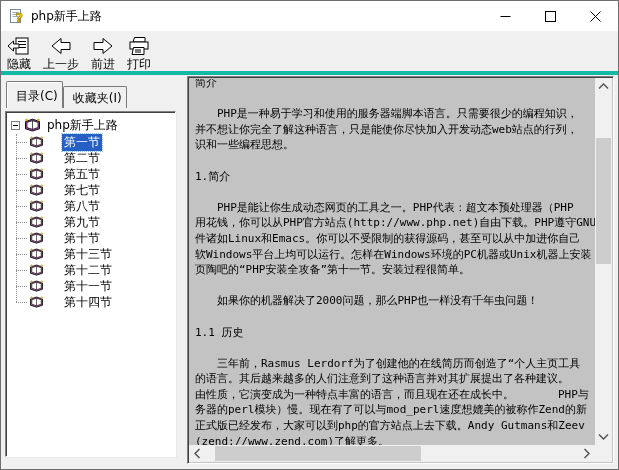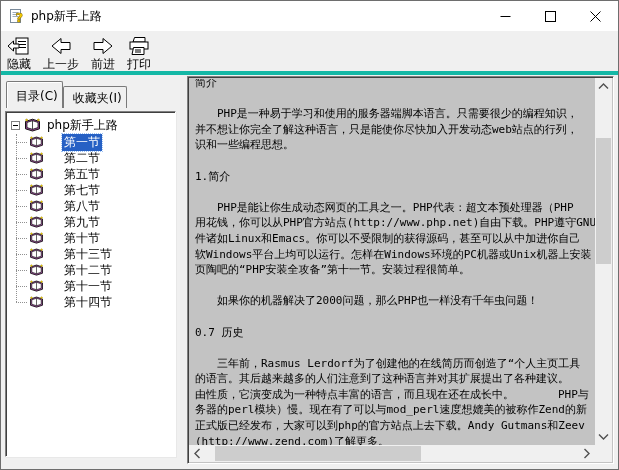--- a/index.html
+++ b/index.html
@@ -294,28 +294,28 @@
             <div class="cline">1.简介</div>
             <div class="cline"></div>
             <div class="cline">　　PHP是能让你生成动态网页的工具之一。PHP代表：超文本预处理器（PHP</div>
             <div class="cline">用花钱，你可以从PHP官方站点(http://www.php.net)自由下载。PHP遵守GNU</div>
             <div class="cline">件诸如Linux和Emacs。你可以不受限制的获得源码，甚至可以从中加进你自己</div>
             <div class="cline">软Windows平台上均可以运行。怎样在Windows环境的PC机器或Unix机器上安装</div>
             <div class="cline">页陶吧的“PHP安装全攻备”第十一节。安装过程很简单。</div>
             <div class="cline"></div>
             <div class="cline">　　如果你的机器解决了2000问题，那么PHP也一样没有千年虫问题！</div>
             <div class="cline"></div>
-            <div class="cline">0.7 历史</div>
+            <div class="cline">1.1 历史</div>
             <div class="cline"></div>
             <div class="cline">　　三年前，Rasmus Lerdorf为了创建他的在线简历而创造了“个人主页工具</div>
             <div class="cline">的语言。其后越来越多的人们注意到了这种语言并对其扩展提出了各种建议。</div>
             <div class="cline">由性质，它演变成为一种特点丰富的语言，而且现在还在成长中。　　　　PHP与</div>
             <div class="cline">务器的perl模块）慢。现在有了可以与mod_perl速度想媲美的被称作Zend的新</div>
             <div class="cline">正式版已经发布，大家可以到php的官方站点上去下载。Andy Gutmans和Zeev</div>
-            <div class="cline">(http://www.zend.com)了解更多。</div>
+            <div class="cline">(zend://www.zend.com)了解更多。</div>
           </div>
       </div>
 
       <div class="vscroll">
         <div class="sarrow up">
           <svg width="11" height="7">
               <polyline points="1,5.5 5.5,1 10,5.5" fill="none" stroke="#505050" stroke-width="1.4"></polyline>
             </svg>
         </div>
         <div class="vthumb"></div>

